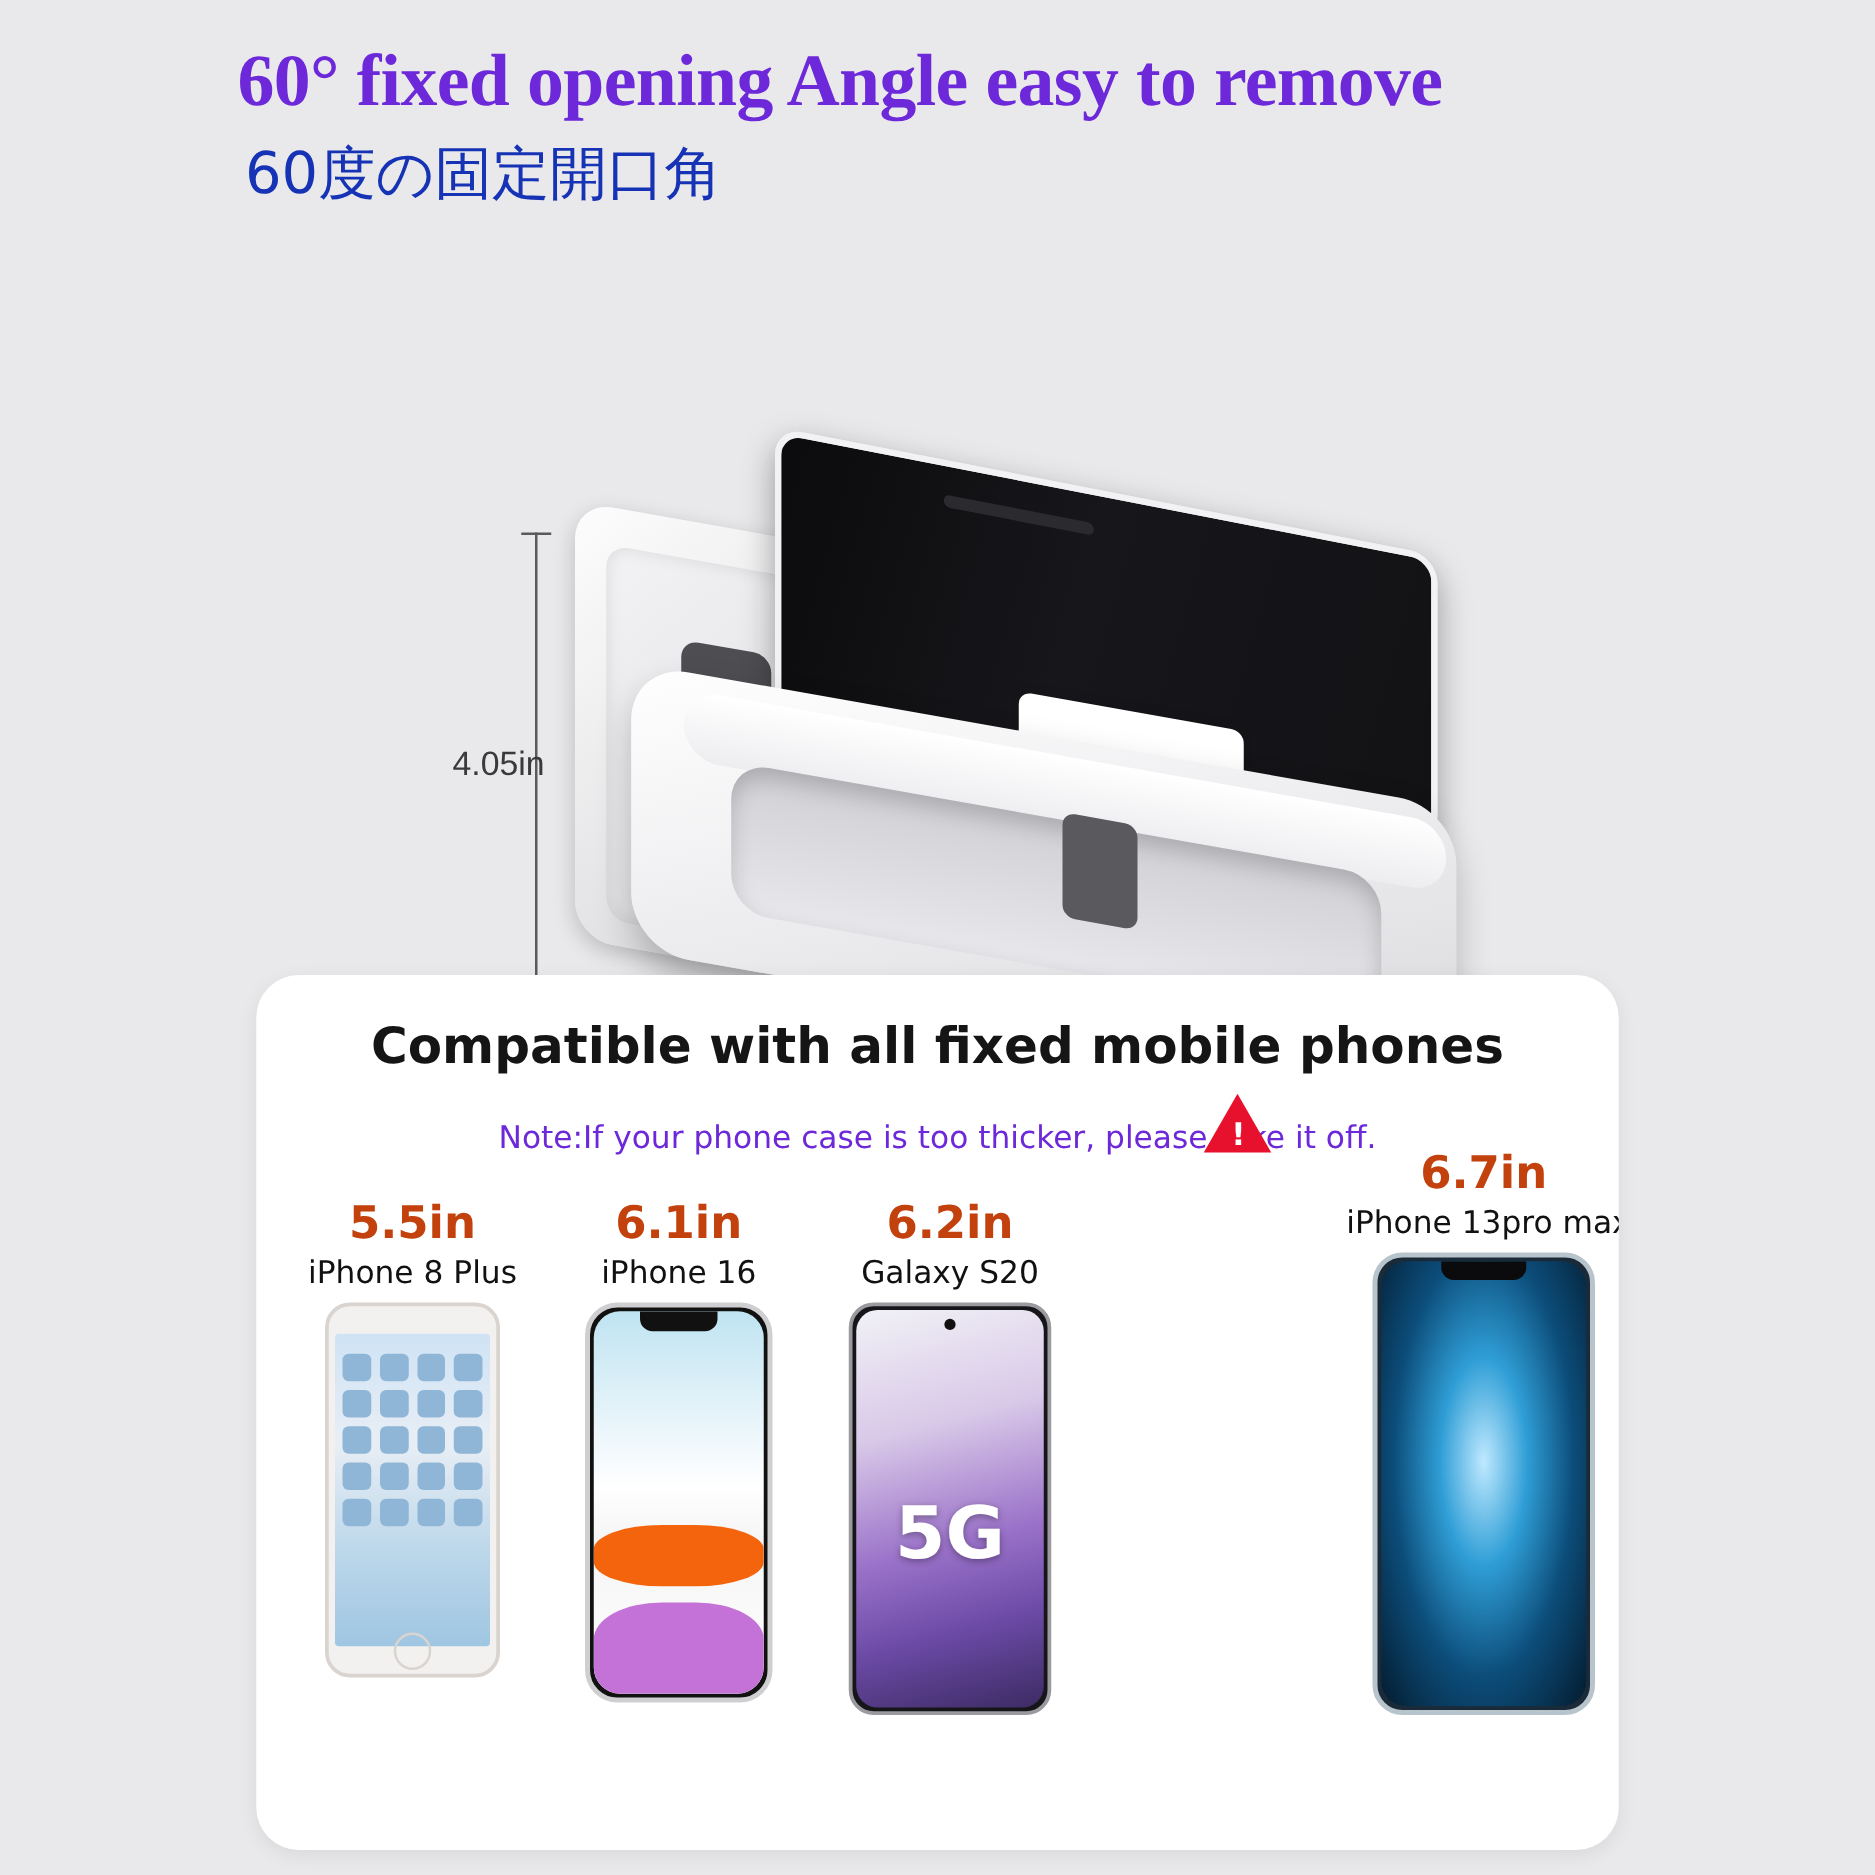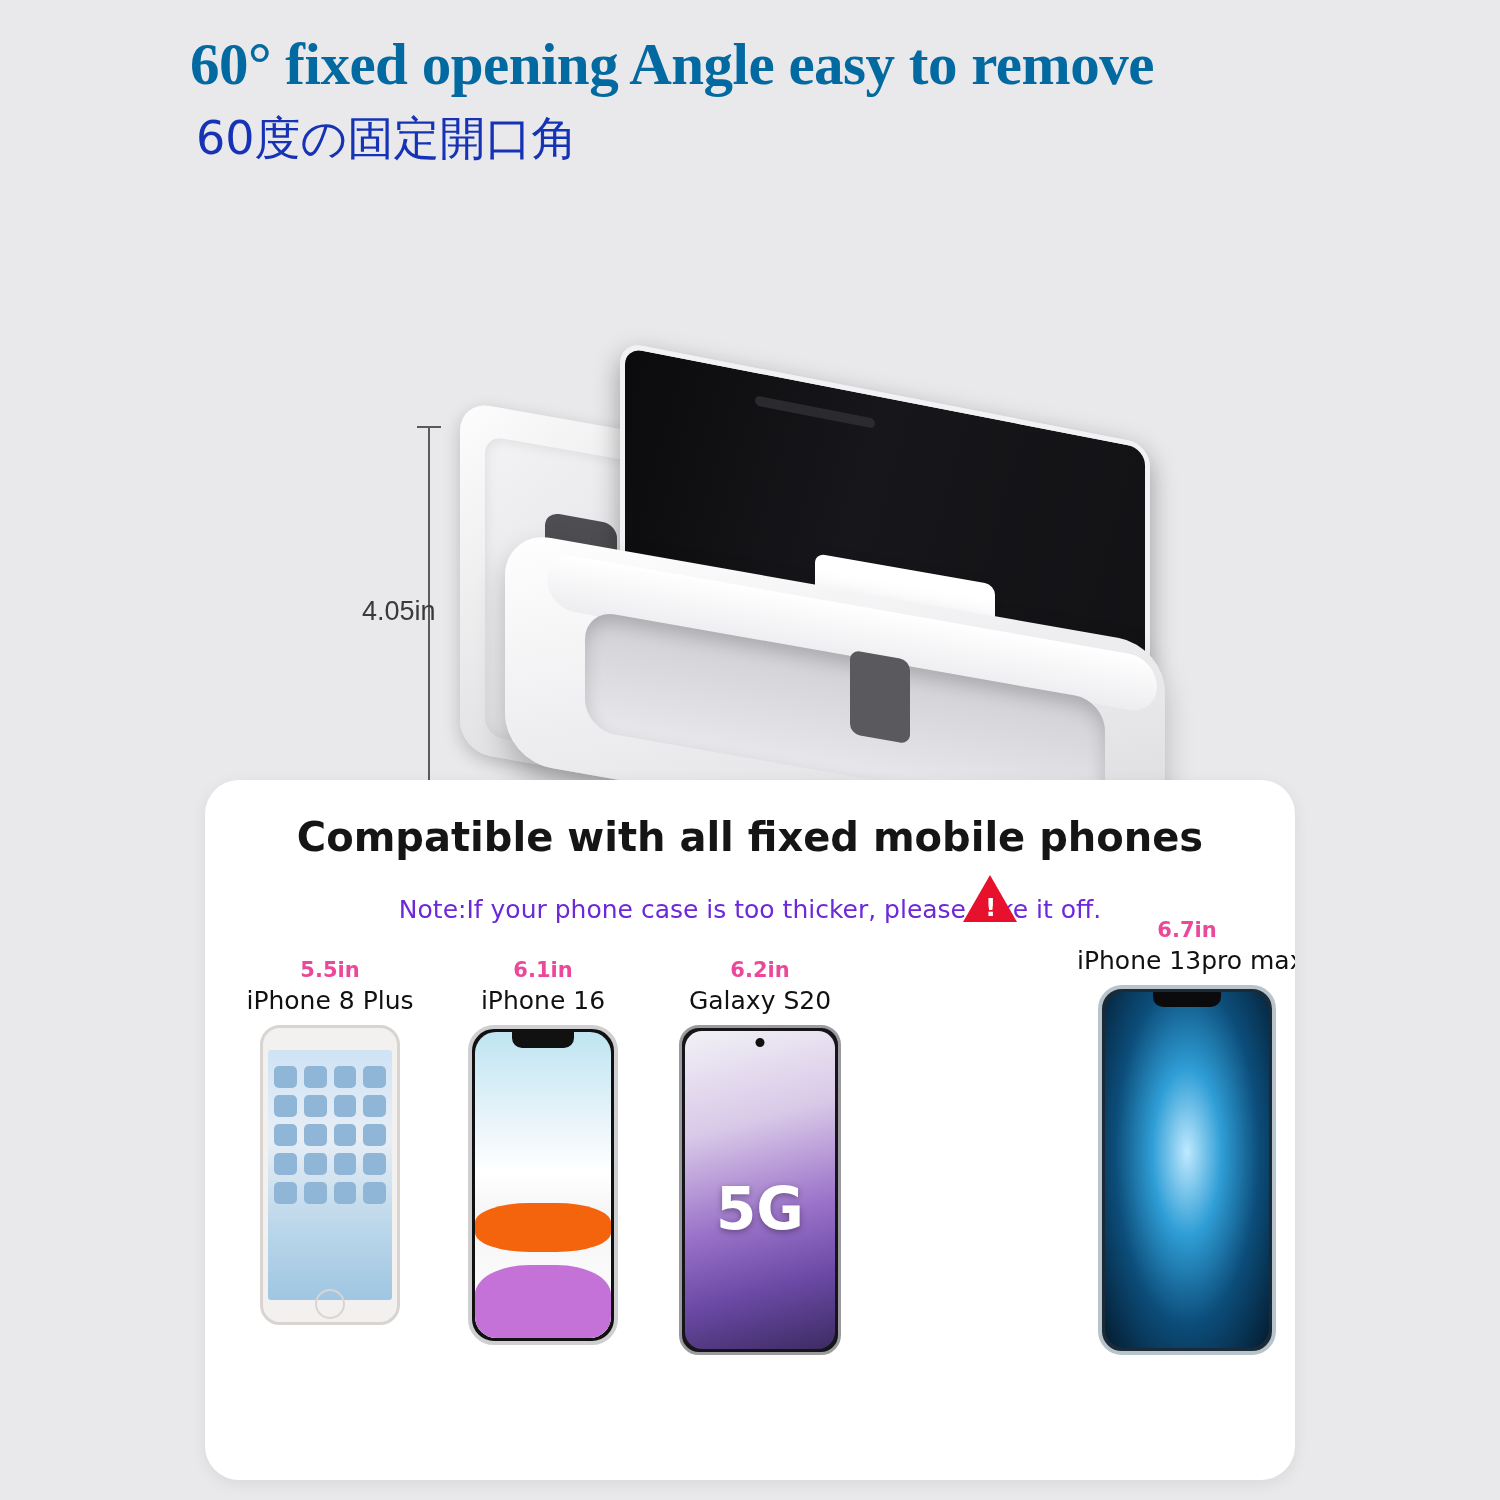--- a/index.html
+++ b/index.html
@@ -18,21 +18,21 @@
 
   
   .headline{
     position:absolute;
     left:190px; top:30px;
     width:1180px;
     font-family:"Liberation Serif", serif;
     font-weight:bold;
     font-size:59px;
     letter-spacing:-0.5px;
-    color:#0369a1;
+    color:#6d28d9;
     white-space:nowrap;
   }
   .subhead{
     position:absolute;
     left:196px; top:108px;
     font-family:"DejaVu Sans", sans-serif;
     font-size:46px;
     color:#1733b5;
     white-space:nowrap;
   }
@@ -237,23 +237,23 @@
   .phones{
     position:absolute;
     left:0; top:150px;
     width:1090px; height:550px;
   }
   .pcol{
     position:absolute;
     text-align:center;
   }
   .psize{
-    font-size:21px;
+    font-size:36px;
     font-weight:bold;
-    color:#ec4899;
+    color:#c2410c;
     font-family:"DejaVu Sans", sans-serif;
     white-space:nowrap;
   }
   .pname{
     font-size:25px;
     color:#111;
     font-family:"DejaVu Sans", sans-serif;
     white-space:nowrap;
     margin-top:4px;
   }

